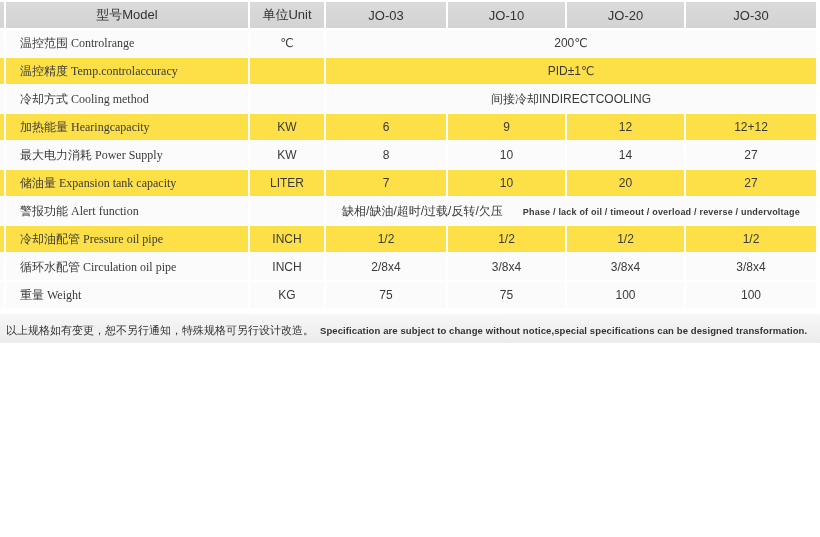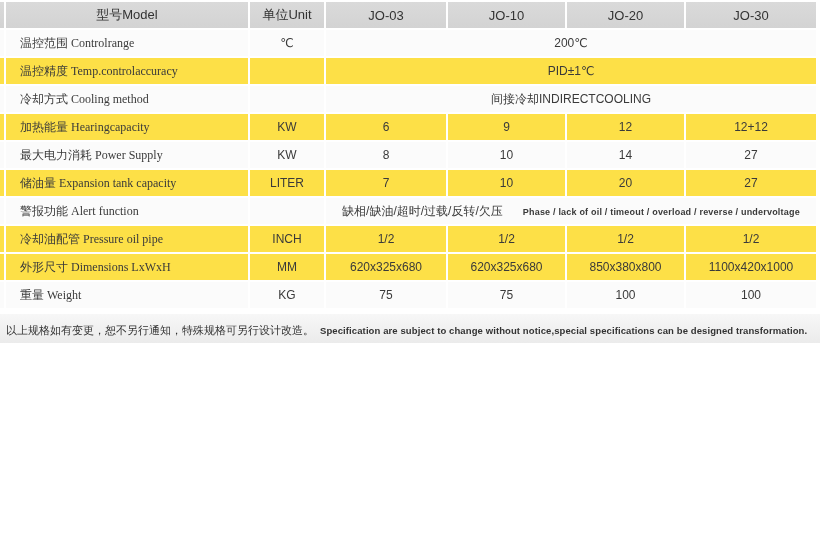--- a/index.html
+++ b/index.html
@@ -161,28 +161,28 @@
         </tr>
         <tr class="alt">
           <td></td>
           <td class="label">冷却油配管 Pressure oil pipe</td>
           <td><span>INCH</span></td>
           <td>1/2</td>
           <td>1/2</td>
           <td>1/2</td>
           <td>1/2</td>
         </tr>
-        <tr class="alt">
+        <tr>
           <td></td>
-          <td class="label">外形尺寸 Dimensions LxWxH</td>
-          <td><span>MM</span></td>
-          <td>620x325x680</td>
-          <td>620x325x680</td>
-          <td>850x380x800</td>
-          <td>1100x420x1000</td>
+          <td class="label">循环水配管 Circulation oil pipe</td>
+          <td><span>INCH</span></td>
+          <td>2/8x4</td>
+          <td>3/8x4</td>
+          <td>3/8x4</td>
+          <td>3/8x4</td>
         </tr>
         <tr>
           <td></td>
           <td class="label">重量 Weight</td>
           <td><span>KG</span></td>
           <td>75</td>
           <td>75</td>
           <td>100</td>
           <td>100</td>
         </tr>

